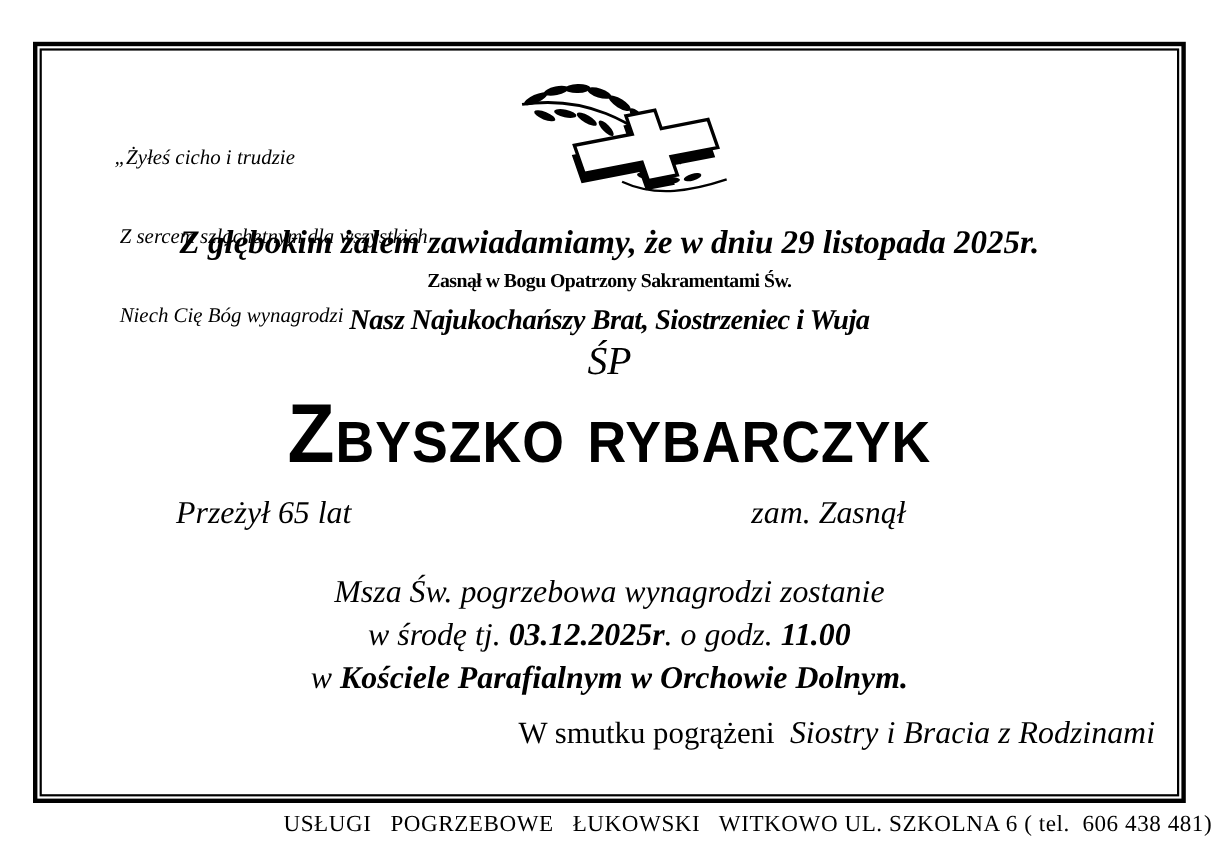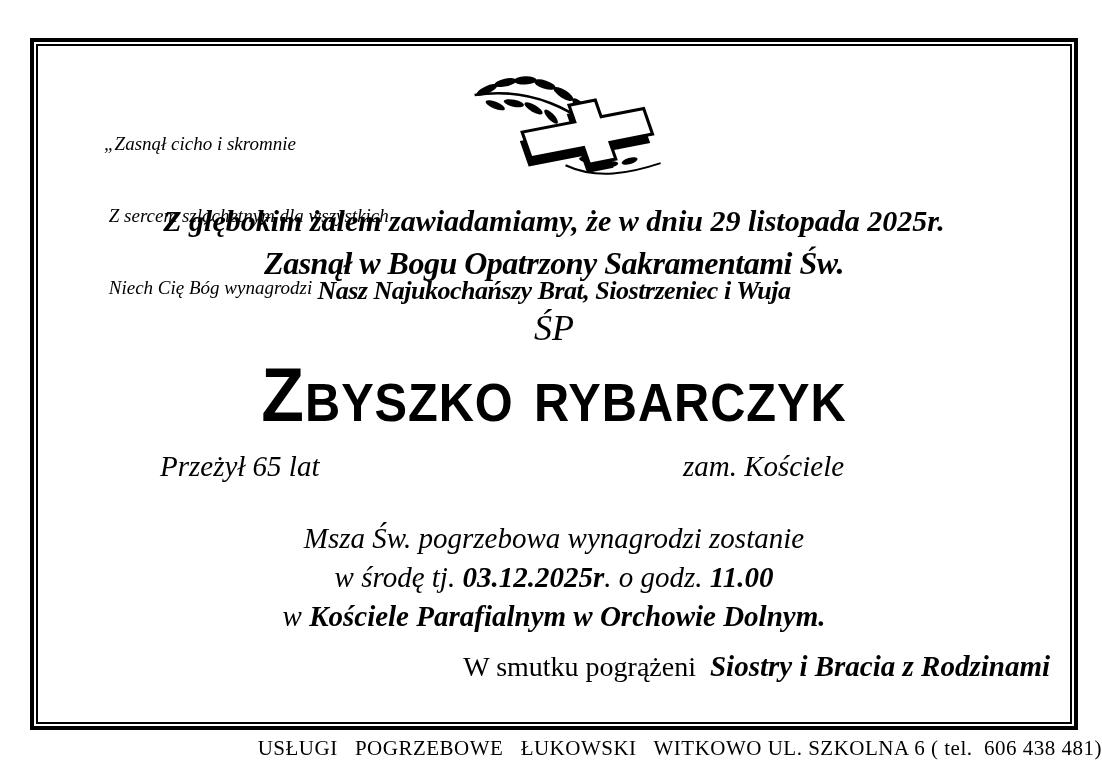--- a/index.html
+++ b/index.html
@@ -28,21 +28,21 @@
     white-space:pre;
   }
   .cross-wrap{
     position:absolute;left:428px;top:20px;width:228px;height:124px;
   }
   .cross-wrap ellipse{fill:#000;}
   .center-line{
     position:absolute;left:0;width:100%;text-align:center;white-space:pre;
   }
   .ann1{top:158px;font-size:30px;font-weight:bold;font-style:italic;text-align:center;}
-  .ann2{top:199px;font-size:32px;font-weight:bold;font-style:italic;letter-spacing:-0.5px;}
+  .ann2{top:199px;font-size:18px;font-weight:bold;letter-spacing:-0.5px;}
   .ann3{top:230px;font-size:26px;font-weight:bold;font-style:italic;letter-spacing:-0.5px;}
   .sp{top:261px;font-size:36px;font-style:italic;}
   .name{
     top:306px;font-family:"Liberation Sans","DejaVu Sans",sans-serif;
     font-size:76px;font-weight:bold;font-variant:small-caps;
     letter-spacing:1px;line-height:86px;
     transform:scaleX(0.92);transform-origin:center;
     text-transform:lowercase;
   }
   .name::first-letter{text-transform:uppercase;}
@@ -55,37 +55,37 @@
     font-size:29px;font-style:italic;
   }
   .f1{top:476px;font-size:29px;font-style:italic;}
   .f2{top:515px;font-size:29px;font-style:italic;}
   .f3{top:554px;font-size:29px;font-style:italic;}
   .bold{font-weight:bold;}
   .mourners{
     position:absolute;right:20px;top:604px;
     font-size:28px;white-space:pre;
   }
-  .mourners .names{font-weight:bold;font-style:italic;font-size:29px;}
+  .mourners .names{font-weight:normal;font-style:italic;font-size:29px;}
   .footer{
     position:absolute;left:0;top:736px;width:100%;
     text-align:right;font-size:21px;letter-spacing:0.5px;
     white-space:pre;
   }
 </style>
 </head>
 <body>
 
 <div class="page">
 
   <div class="frame">
     <div class="frame-inner">
 
       <div class="quote">
-        <div>„Zasnął cicho i skromnie</div>
+        <div>„Żyłeś cicho i trudzie</div>
         <div> Z sercem szlachetnym dla wszystkich</div>
         <div> Niech Cię Bóg wynagrodzi</div>
       </div>
 
       <div class="cross-wrap">
         <svg viewBox="0 0 220 120" width="228" height="124" xmlns="http://www.w3.org/2000/svg">
 
           <path d="M148 80 C104 40 62 20 8 28" stroke="#000" stroke-width="2.5" fill="none"></path>
 
           <ellipse cx="20" cy="23" rx="11" ry="3.6" transform="rotate(-25 20 23)"></ellipse>
@@ -114,21 +114,21 @@
 
       <div class="center-line ann1">Z głębokim żalem zawiadamiamy, że w dniu 29 listopada 2025r.</div>
       <div class="center-line ann2">Zasnął w Bogu Opatrzony Sakramentami Św.</div>
       <div class="center-line ann3">Nasz Najukochańszy Brat, Siostrzeniec i Wuja</div>
 
       <div class="center-line sp">ŚP</div>
 
       <div class="center-line name">Zbyszko Rybarczyk</div>
 
       <div class="age">Przeżył 65 lat</div>
-      <div class="residence">zam. Kościele</div>
+      <div class="residence">zam. Zasnął</div>
 
       <div class="center-line f1">Msza Św. pogrzebowa wynagrodzi zostanie</div>
       <div class="center-line f2"><span>w środę tj. </span><span class="bold">03.12.2025r</span><span>. o godz. </span><span class="bold">11.00</span></div>
       <div class="center-line f3"><span>w </span><span class="bold" style="font-style:italic">Kościele Parafialnym w Orchowie Dolnym.</span></div>
 
       <div class="mourners"><span>W smutku pogrążeni  </span><span class="names">Siostry i Bracia z Rodzinami</span></div>
 
     </div>
   </div>
 

